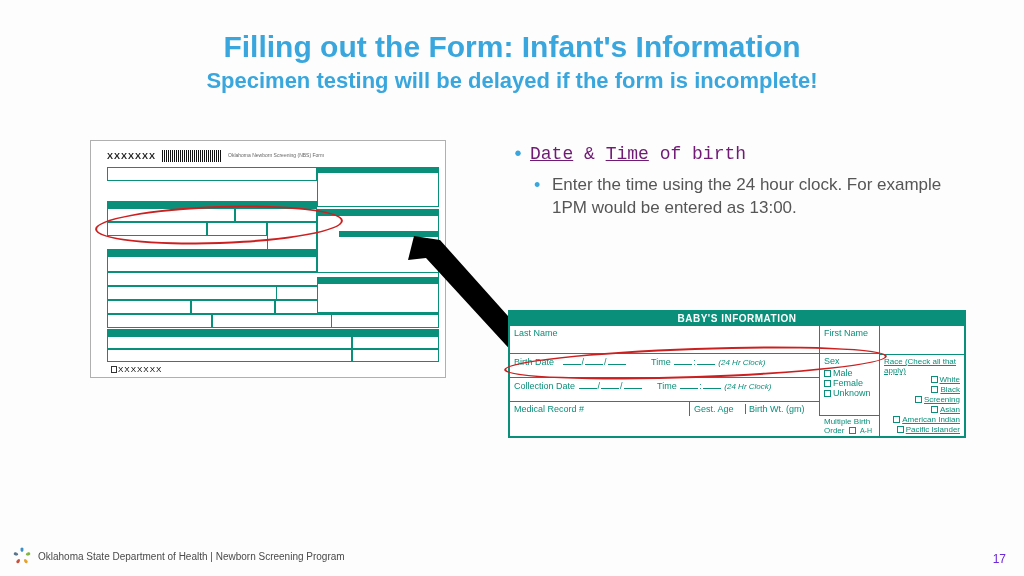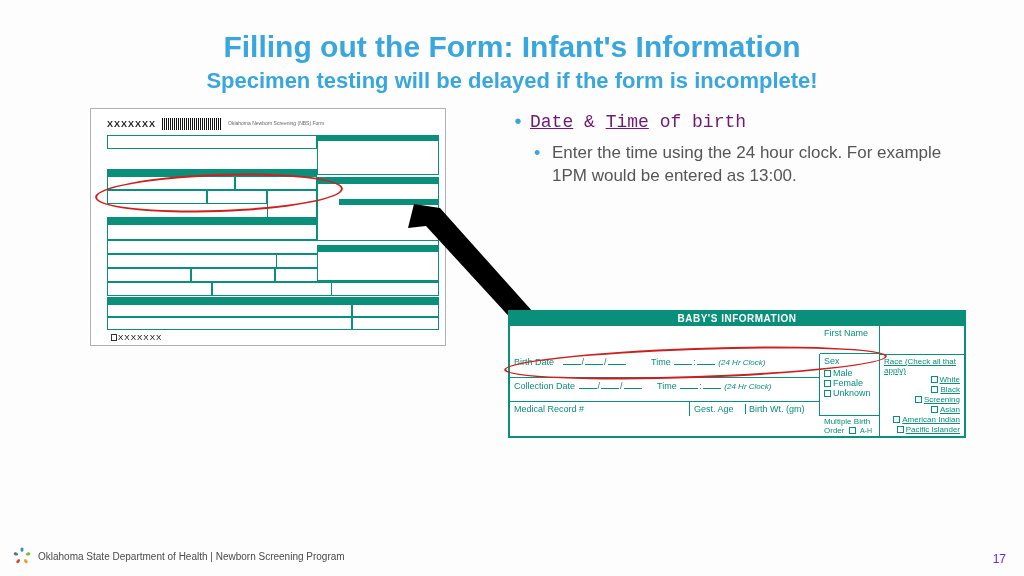--- a/index.html
+++ b/index.html
@@ -24,21 +24,21 @@
     }
     .subtitle {
       text-align: center;
       font-size: 22px;
       font-weight: bold;
       color: #39a7dd;
       margin-top: 4px;
     }
     .content {
       display: flex;
-      margin-top: 14px;
+      margin-top: 46px;
       padding: 0 60px 0 90px;
       gap: 40px;
     }
     .left {
       flex: 0 0 380px;
       position: relative;
     }
     .right {
       flex: 1;
     }
@@ -339,20 +339,21 @@
         <li class="l2">Enter the time using the 24 hour clock. For example 1PM would be entered as 13:00.</li>
       </ul>
     </div>
   </div>
 </div>
 
 <div class="detail">
   <div class="bar">BABY'S INFORMATION</div>
   <div class="grid">
 
+    <div class="cell" style="grid-column:1/3;">Last Name</div>
     <div class="cell" style="grid-column:3/4;border-right:1px solid #0a8f7a;">First Name</div>
     <div class="cell norr" style="grid-column:4/5;grid-row:1/2;border-bottom:none;"></div>
 
     <div class="cell" style="grid-column:1/3;position:relative;">
       <span class="seg"><span>Birth Date</span>&nbsp;&nbsp;&nbsp;<span class="blank"></span>/<span class="blank"></span>/<span class="blank"></span></span>
       <span class="seg" style="margin-left:22px;"><span>Time</span> <span class="blank"></span>:<span class="blank"></span> <span class="ital">(24 Hr Clock)</span></span>
     </div>
 
     <div class="cell" style="grid-column:3/4;grid-row:2/5;">
       <div>Sex</div>

